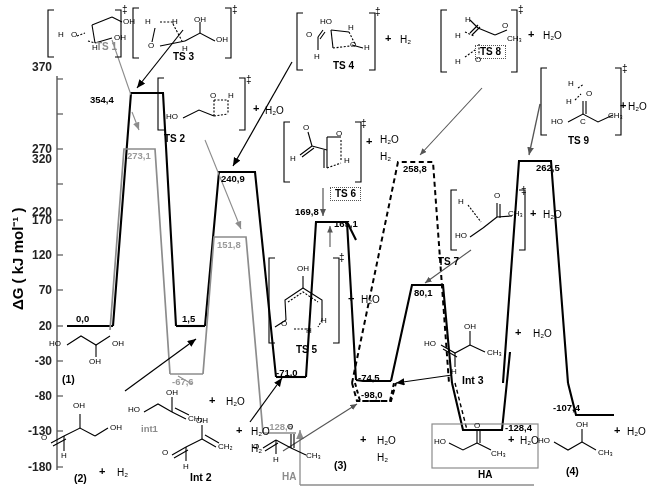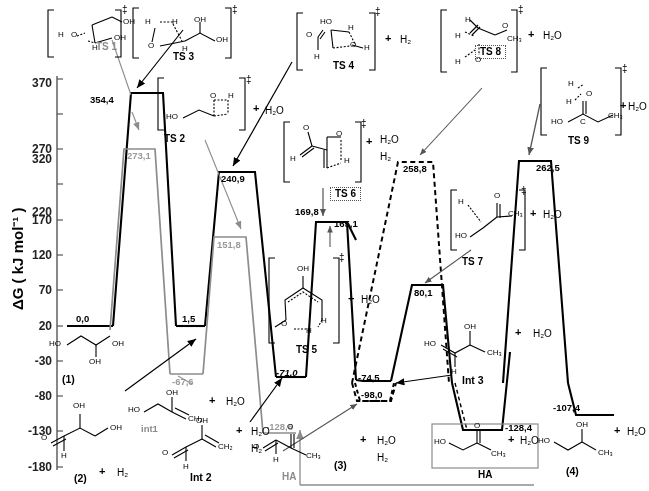--- a/index.html
+++ b/index.html
@@ -302,61 +302,61 @@
 
   <g stroke="#000" fill="none" stroke-width="1.1">
     <path d="M554,442 L568,450 L582,442"></path>
     <path d="M582,442 L582,429"></path>
     <path d="M582,442 L596,450"></path>
   </g>
 </svg>
 
 <div class="lbl axis-title" style="left:10px;top:310px;">ΔG ( kJ mol⁻¹ )</div>
 
-<div class="lbl axis-tick" style="left:16px;top:77px;width:36px;">370</div>
+<div class="lbl axis-tick" style="left:16px;top:61px;width:36px;">370</div>
 <div class="lbl axis-tick" style="left:16px;top:108px;width:36px;margin-top:45px;">320</div>
 <div class="lbl axis-tick" style="left:16px;top:143px;width:36px;">270</div>
 <div class="lbl axis-tick" style="left:16px;top:178px;width:36px;margin-top:28px;">220</div>
 <div class="lbl axis-tick" style="left:16px;top:214px;width:36px;">170</div>
 <div class="lbl axis-tick" style="left:16px;top:249px;width:36px;">120</div>
 <div class="lbl axis-tick" style="left:16px;top:284px;width:36px;">70</div>
 <div class="lbl axis-tick" style="left:16px;top:320px;width:36px;">20</div>
 <div class="lbl axis-tick" style="left:12px;top:355px;width:40px;">-30</div>
 <div class="lbl axis-tick" style="left:12px;top:390px;width:40px;">-80</div>
 <div class="lbl axis-tick" style="left:8px;top:425px;width:44px;">-130</div>
 <div class="lbl axis-tick" style="left:8px;top:461px;width:44px;">-180</div>
 
 <div class="lbl ener" style="left:90px;top:95px;">354,4</div>
 <div class="lbl ener-grey" style="left:127px;top:151px;">273,1</div>
 <div class="lbl ener" style="left:221px;top:174px;">240,9</div>
 <div class="lbl ener-grey" style="left:217px;top:240px;">151,8</div>
 <div class="lbl ener" style="left:76px;top:314px;">0,0</div>
 <div class="lbl ener" style="left:182px;top:314px;">1,5</div>
 <div class="lbl ener-grey" style="left:172px;top:377px;">-67,6</div>
-<div class="lbl ener" style="left:276px;top:368px;font-style:italic;">-71,0</div>
+<div class="lbl ener" style="left:276px;top:368px;">-71,0</div>
 <div class="lbl ener" style="left:295px;top:207px;">169,8</div>
 <div class="lbl ener" style="left:334px;top:219px;">165,1</div>
 <div class="lbl ener" style="left:403px;top:164px;">258,8</div>
 <div class="lbl ener" style="left:358px;top:373px;">-74,5</div>
 <div class="lbl ener" style="left:361px;top:390px;">-98,0</div>
 <div class="lbl ener" style="left:414px;top:288px;">80,1</div>
 <div class="lbl ener-grey" style="left:266px;top:422px;">-128,6</div>
 <div class="lbl ener" style="left:505px;top:423px;">-128,4</div>
 <div class="lbl ener" style="left:536px;top:163px;">262,5</div>
 <div class="lbl ener" style="left:553px;top:403px;">-107,4</div>
 
 <div class="lbl ts-grey" style="left:96px;top:42px;text-align:right;">TS 1</div>
 <div class="lbl ts" style="left:173px;top:52px;">TS 3</div>
 <div class="lbl ts" style="left:164px;top:134px;">TS 2</div>
 <div class="lbl ts" style="left:333px;top:61px;">TS 4</div>
 <div class="lbl boxed" style="left:475px;top:45px;">TS 8</div>
 <div class="lbl ts" style="left:568px;top:136px;">TS 9</div>
 <div class="lbl boxed" style="left:330px;top:187px;">TS 6</div>
 <div class="lbl ts" style="left:296px;top:345px;">TS 5</div>
-<div class="lbl ts" style="left:462px;top:257px;">TS 7</div>
+<div class="lbl ts" style="left:438px;top:257px;">TS 7</div>
 
 <div class="lbl cmp" style="left:62px;top:374px;">(1)</div>
 <div class="lbl cmp" style="left:74px;top:473px;">(2)</div>
 <div class="lbl cmp-grey" style="left:141px;top:424px;">int1</div>
 <div class="lbl cmp" style="left:190px;top:472px;">Int 2</div>
 <div class="lbl cmp" style="left:334px;top:460px;">(3)</div>
 <div class="lbl cmp" style="left:462px;top:375px;">Int 3</div>
 <div class="lbl cmp" style="left:566px;top:466px;">(4)</div>
 <div class="lbl habox" style="left:282px;top:472px;color:#8c8c8c;">HA</div>
 <div class="lbl habox" style="left:478px;top:470px;">HA</div>

